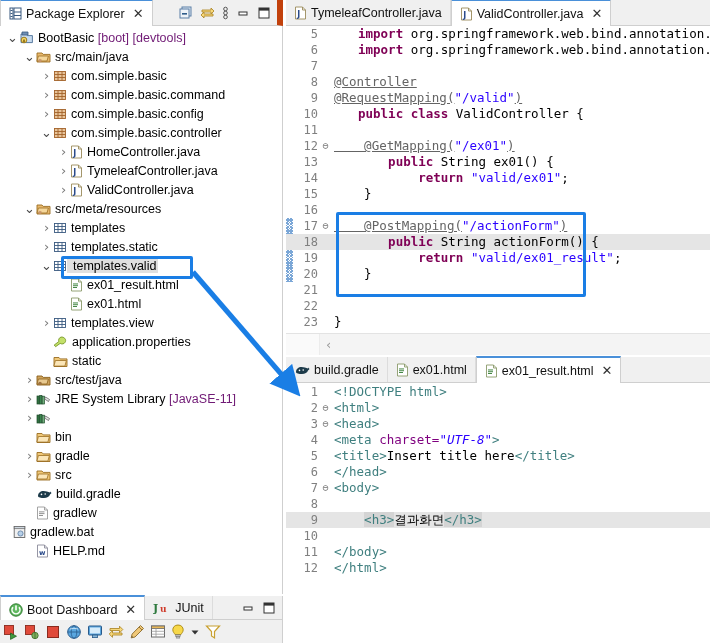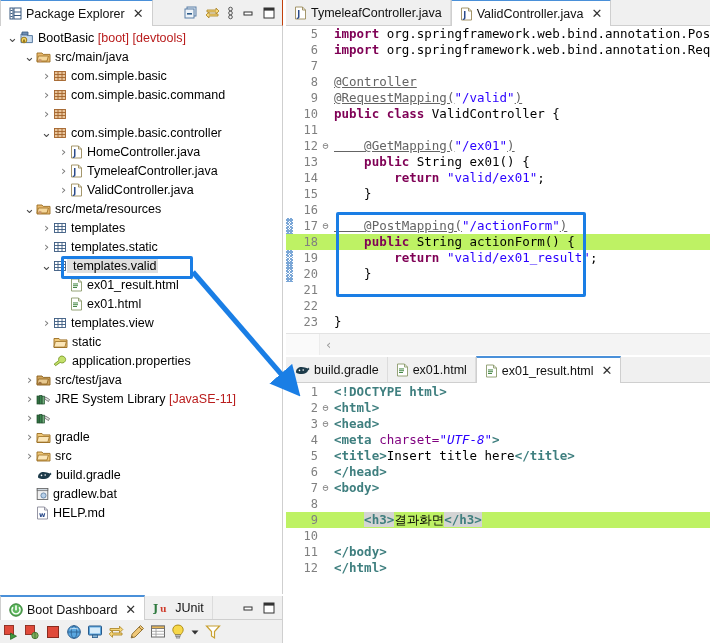--- a/index.html
+++ b/index.html
@@ -49,42 +49,42 @@
   .tabtools {
     margin-left: auto; display: flex; align-items: center;
     gap: 7px; padding: 0 6px;
   }
 
   
   .ico { display:inline-block; vertical-align: middle; line-height: 0; flex: none; }
 
   
   #explorer { left: 0; top: 0; width: 283px; height: 594px; }
-  #explorer .tabbar { border-right: 1px solid #c2410c; }
+  #explorer .tabbar { border-right: 6px solid #c2410c; }
   #tree {
     position: absolute; top: 26px; left: 0; right: 0; bottom: 0;
     background: #fff;
     border-right: 1px solid #cfcfcf;
     overflow: hidden;
     padding-top: 2px;
   }
   .row {
     display: flex; align-items: center;
     height: 19px;
     font-size: 12.5px;
     white-space: nowrap;
     position: relative;
   }
   .row .twisty {
     width: 13px; text-align: center; color: #7a7a7a;
     font-size: 10px; font-family: "DejaVu Sans", sans-serif; flex: none;
   }
   .row .twisty.open { color: #4a4a4a; }
   .row .lbl { margin-left: 4px; color: #000; }
-  .row .dim { color: #b91c1c; }
+  .row .dim { color: #701a75; }
   .row.sel .lblwrap { background: #e0e0e0; padding: 0 2px; }
 
   
   #editorTop { left: 286px; top: 0; width: 424px; height: 355px; }
   #editorTop .codearea {
     position: absolute; top: 26px; left: 0; right: 0; bottom: 22px;
     background: #fff; overflow: hidden;
   }
   #editorBot { left: 286px; top: 357px; width: 424px; height: 286px; }
   #editorBot .codearea {
@@ -97,25 +97,25 @@
     line-height: 16px;
     white-space: pre;
   }
   .cline { display: flex; height: 16px; align-items: center; position: relative; }
   .gutter {
     width: 34px; flex: none; text-align: right; padding-right: 2px;
     color: #808080; font-family: "DejaVu Sans Mono", monospace; font-size: 12px;
   }
   .fold { width: 11px; flex: none; text-align:center; color:#777; font-size: 10px; line-height: 16px; }
   .src { padding-left: 3px; }
-  .hl { background: #bef264; }
-  .kw { color: #7f0055; font-weight: bold; }
+  .hl { background: #e5e5e5; }
+  .kw { color: #7f0055; font-weight: bold; margin-left: 24px; }
   .str { color: #2a00ff; }
   .ann { color: #646464; text-decoration: underline; }
-  .tag { color: #3f7f7f; font-weight: bold; }
+  .tag { color: #3f7f7f; }
   .attr { color: #7f007f; }
   .val { color: #2a00ff; font-style: italic; }
   .plain { color: #000; }
   .selbg { background: #d4d4d4; }
 
   
   .chbar { position: absolute; left: 0; width: 7px; }
   .chbar i {
     position:absolute; left:0; width:7px; display:block;
     background-image:
@@ -247,20 +247,21 @@
         </div>
         <div class="row" style="padding-left: 40px;">
           <span class="twisty" style="font-size: 13px;">›</span>
           <span class="ico"><svg width="14" height="14" viewBox="0 0 14 14">
       <rect x="1.5" y="2.5" width="11" height="9" fill="#e8c49a" stroke="#a3632a" stroke-width="0.9"></rect>
       <line x1="1.5" y1="5.5" x2="12.5" y2="5.5" stroke="#a3632a" stroke-width="0.9"></line>
       <line x1="1.5" y1="8.5" x2="12.5" y2="8.5" stroke="#a3632a" stroke-width="0.9"></line>
       <line x1="5" y1="2.5" x2="5" y2="11.5" stroke="#a3632a" stroke-width="0.9"></line>
       <line x1="9" y1="2.5" x2="9" y2="11.5" stroke="#a3632a" stroke-width="0.9"></line>
             </svg></span>
+          <span class="lblwrap"><span class="lbl">com.simple.basic.config</span></span>
         </div>
         <div class="row" style="padding-left: 40px;">
           <span class="twisty open" style="font-size: 13px; line-height: 8px;">⌄</span>
           <span class="ico"><svg width="14" height="14" viewBox="0 0 14 14">
       <rect x="1.5" y="2.5" width="11" height="9" fill="#e8c49a" stroke="#a3632a" stroke-width="0.9"></rect>
       <line x1="1.5" y1="5.5" x2="12.5" y2="5.5" stroke="#a3632a" stroke-width="0.9"></line>
       <line x1="1.5" y1="8.5" x2="12.5" y2="8.5" stroke="#a3632a" stroke-width="0.9"></line>
       <line x1="5" y1="2.5" x2="5" y2="11.5" stroke="#a3632a" stroke-width="0.9"></line>
       <line x1="9" y1="2.5" x2="9" y2="11.5" stroke="#a3632a" stroke-width="0.9"></line>
             </svg></span>
@@ -364,31 +365,31 @@
       <line x1="1.5" y1="5.5" x2="12.5" y2="5.5" stroke="#3a5a80" stroke-width="0.9"></line>
       <line x1="1.5" y1="8.5" x2="12.5" y2="8.5" stroke="#3a5a80" stroke-width="0.9"></line>
       <line x1="5" y1="2.5" x2="5" y2="11.5" stroke="#3a5a80" stroke-width="0.9"></line>
       <line x1="9" y1="2.5" x2="9" y2="11.5" stroke="#3a5a80" stroke-width="0.9"></line>
             </svg></span>
           <span class="lblwrap"><span class="lbl">templates.view</span></span>
         </div>
         <div class="row" style="padding-left: 40px;">
           <span class="twisty"></span>
           <span class="ico"><svg width="15" height="14" viewBox="0 0 15 14">
+      <path d="M9 2 c3 0.5 4.5 3 3.2 5.2 c-1.1 1.9 -3.5 2.2 -5 1.2 l-4.6 3.3 l-1.4 -1.7 l4.6 -3.4 c-0.7 -1.7 0.3 -4 2.2 -4.5 z" fill="#c3e06a" stroke="#6f8f1e" stroke-width="0.8"></path>
+            </svg></span>
+          <span class="lblwrap"><span class="lbl">application.properties</span></span>
+        </div>
+        <div class="row" style="padding-left: 40px;">
+          <span class="twisty"></span>
+          <span class="ico"><svg width="15" height="14" viewBox="0 0 15 14">
       <path d="M1 3.5 h5 l1.2 1.4 h6.8 v7.6 h-13 z" fill="#f0c878" stroke="#9a6d21" stroke-width="0.9"></path>
       <path d="M2.4 6.5 h11 l-1.5 5.6 h-11 z" fill="#fbe6b8" stroke="#9a6d21" stroke-width="0.8"></path>
             </svg></span>
           <span class="lblwrap"><span class="lbl">static</span></span>
-        </div>
-        <div class="row" style="padding-left: 40px;">
-          <span class="twisty"></span>
-          <span class="ico"><svg width="15" height="14" viewBox="0 0 15 14">
-      <path d="M9 2 c3 0.5 4.5 3 3.2 5.2 c-1.1 1.9 -3.5 2.2 -5 1.2 l-4.6 3.3 l-1.4 -1.7 l4.6 -3.4 c-0.7 -1.7 0.3 -4 2.2 -4.5 z" fill="#c3e06a" stroke="#6f8f1e" stroke-width="0.8"></path>
-            </svg></span>
-          <span class="lblwrap"><span class="lbl">application.properties</span></span>
         </div>
         <div class="row" style="padding-left: 23px;">
           <span class="twisty" style="font-size: 13px;">›</span>
           <span class="ico"><svg width="15" height="15" viewBox="0 0 15 15">
       <path d="M1 4 h5 l1.2 1.4 h6.8 v7.6 h-13 z" fill="#cfa45e" stroke="#8a5f1a" stroke-width="0.9"></path>
       <path d="M2.4 7 h10 l-1.4 5 h-10 z" fill="#e8c990" stroke="#8a5f1a" stroke-width="0.8"></path>
       <circle cx="4" cy="11.5" r="1.8" fill="#9f7340"></circle>
             </svg></span>
           <span class="lblwrap"><span class="lbl">src/test/java</span></span>
         </div>
@@ -405,20 +406,28 @@
         <div class="row" style="padding-left: 23px;">
           <span class="twisty" style="font-size: 13px;">›</span>
           <span class="ico"><svg width="15" height="14" viewBox="0 0 15 14">
       <rect x="1" y="4" width="2.4" height="8" fill="#2f6f3f" stroke="#1d4a2a" stroke-width="0.7"></rect>
       <rect x="3.7" y="3.5" width="2.2" height="8.5" fill="#3d8a52" stroke="#1d4a2a" stroke-width="0.7"></rect>
       <rect x="6.2" y="4.2" width="2.2" height="7.8" fill="#6fae7a" stroke="#1d4a2a" stroke-width="0.7"></rect>
       <path d="M9.5 5 l4 2.5 l-1 2 l-4 -2.5 z" fill="#e8e8e8" stroke="#555" stroke-width="0.7"></path>
             </svg></span>
         </div>
         <div class="row" style="padding-left: 23px;">
+          <span class="twisty"></span>
+          <span class="ico"><svg width="15" height="14" viewBox="0 0 15 14">
+      <path d="M1 3.5 h5 l1.2 1.4 h6.8 v7.6 h-13 z" fill="#f0c878" stroke="#9a6d21" stroke-width="0.9"></path>
+      <path d="M2.4 6.5 h11 l-1.5 5.6 h-11 z" fill="#fbe6b8" stroke="#9a6d21" stroke-width="0.8"></path>
+            </svg></span>
+          <span class="lblwrap"><span class="lbl">bin</span></span>
+        </div>
+        <div class="row" style="padding-left: 23px;">
           <span class="twisty" style="font-size: 13px;">›</span>
           <span class="ico"><svg width="15" height="14" viewBox="0 0 15 14">
       <path d="M1 3.5 h5 l1.2 1.4 h6.8 v7.6 h-13 z" fill="#f0c878" stroke="#9a6d21" stroke-width="0.9"></path>
       <path d="M2.4 6.5 h11 l-1.5 5.6 h-11 z" fill="#fbe6b8" stroke="#9a6d21" stroke-width="0.8"></path>
             </svg></span>
           <span class="lblwrap"><span class="lbl">gradle</span></span>
         </div>
         <div class="row" style="padding-left: 23px;">
           <span class="twisty" style="font-size: 13px;">›</span>
           <span class="ico"><svg width="15" height="15" viewBox="0 0 15 15">
@@ -430,20 +439,31 @@
         <div class="row" style="padding-left: 23px;">
           <span class="twisty"></span>
           <span class="ico"><svg width="16" height="13" viewBox="0 0 16 13">
       <path d="M2 9 c0 -3 2.5 -5 5.5 -5 c2.5 0 4.5 1 6.5 1.6 l0.8 -1 l0.6 1.6 l-1.4 1.2 c-0.6 2 -3 3.6 -6 3.6 c-3 0 -6 -0.6 -6 -2 z" fill="#1d3b4a"></path>
       <circle cx="5.5" cy="7.4" r="0.8" fill="#fff"></circle>
       <circle cx="9.2" cy="7" r="0.8" fill="#fff"></circle>
             </svg></span>
           <span class="lblwrap"><span class="lbl">build.gradle</span></span>
         </div>
         <div class="row" style="padding-left: 23px;">
+          <span class="twisty"></span>
+          <span class="ico"><svg width="13" height="14" viewBox="0 0 13 14">
+      <path d="M1.5 1 h7 l3 3 v9 h-10 z" fill="#ffffff" stroke="#9a9a9a" stroke-width="0.9"></path>
+      <path d="M8.5 1 v3 h3" fill="none" stroke="#9a9a9a" stroke-width="0.9"></path>
+      <rect x="3" y="5.5" width="5.5" height="0.8" fill="#777"></rect>
+      <rect x="3" y="7.3" width="5.5" height="0.8" fill="#777"></rect>
+      <rect x="3" y="9.1" width="4" height="0.8" fill="#777"></rect>
+            </svg></span>
+          <span class="lblwrap"><span class="lbl">gradlew</span></span>
+        </div>
+        <div class="row" style="">
           <span class="twisty"></span>
           <span class="ico"><svg width="13" height="14" viewBox="0 0 13 14">
       <rect x="1.2" y="1.5" width="10.6" height="11" fill="#f0f0f0" stroke="#666" stroke-width="0.9"></rect>
       <rect x="1.2" y="1.5" width="10.6" height="2.2" fill="#cfd8e0" stroke="#666" stroke-width="0.7"></rect>
       <circle cx="7.5" cy="8.5" r="2.6" fill="#b8d0e8" stroke="#4a6e96" stroke-width="0.7"></circle>
             </svg></span>
           <span class="lblwrap"><span class="lbl">gradlew.bat</span></span>
         </div>
         <div class="row" style="padding-left: 23px;">
           <span class="twisty"></span>

